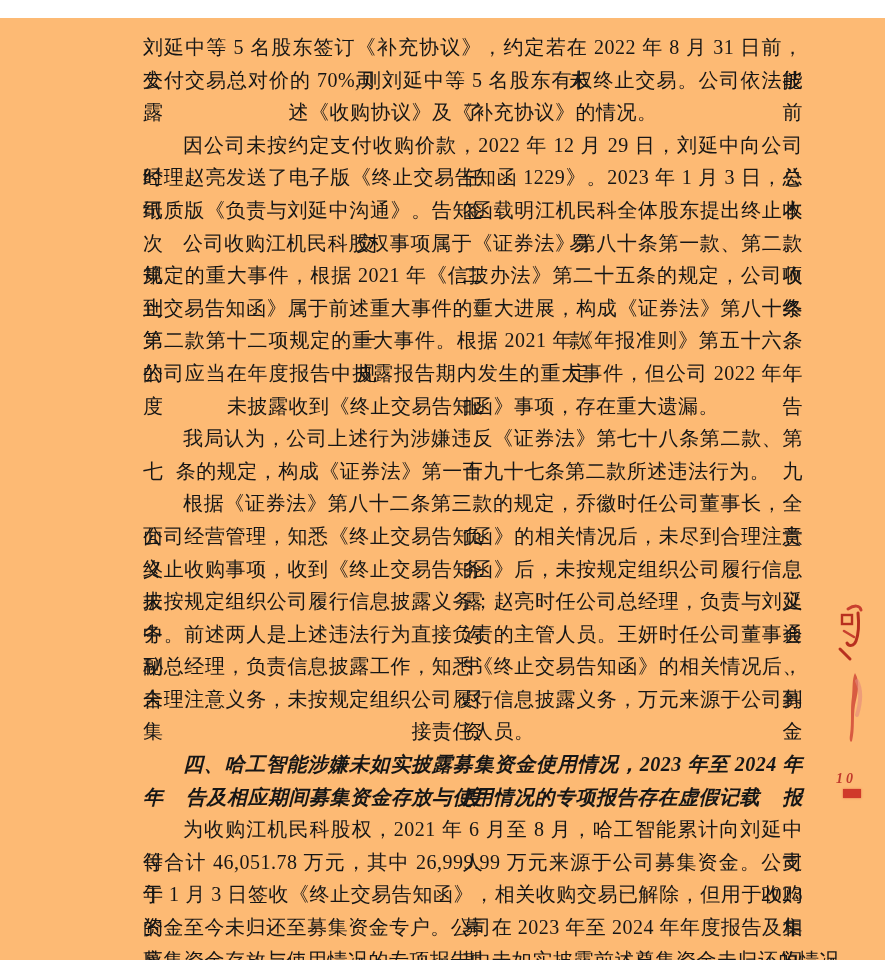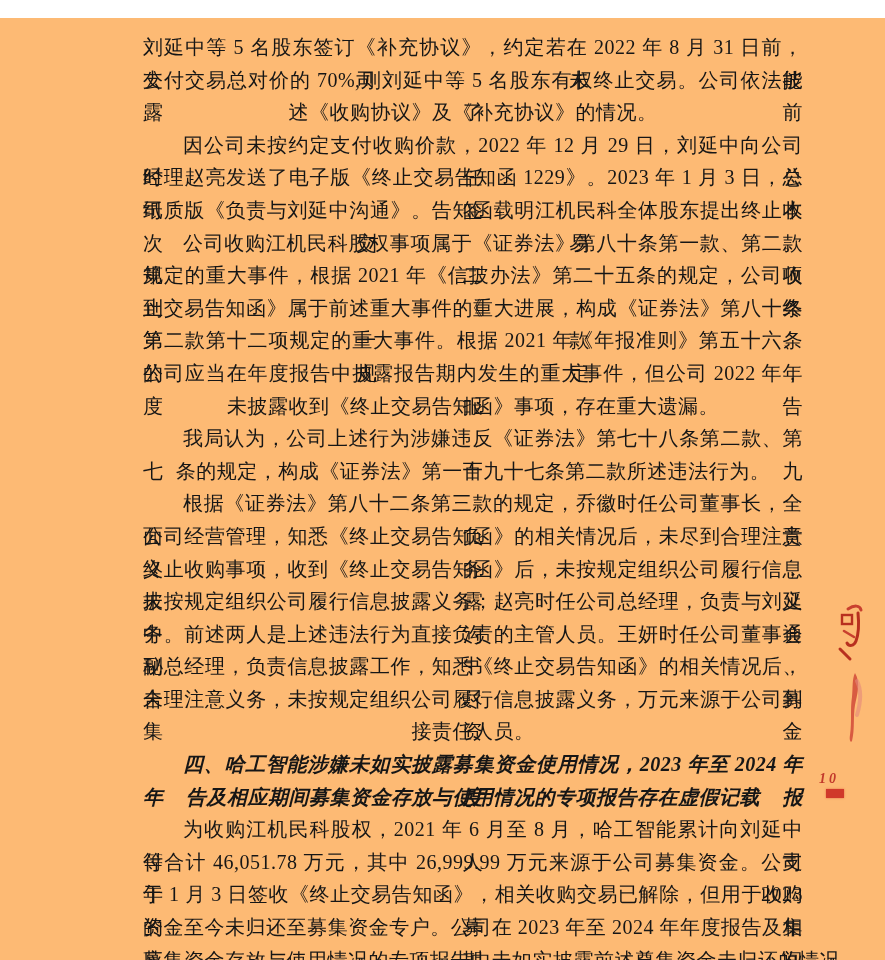--- a/index.html
+++ b/index.html
@@ -44,21 +44,21 @@
     font-weight: bold;
     font-style: italic;
   }
   .ink {
     position: absolute;
     pointer-events: none;
   }
   .ink1 { left: 834px; top: 583px; width: 44px; height: 66px; }
   .ink2 { left: 843px; top: 653px; width: 34px; height: 74px; }
   .ink3 {
-    left: 819px; top: 753px; width: 44px; height: 36px;
+    left: 836px; top: 753px; width: 44px; height: 36px;
     font-family: "Liberation Serif", "DejaVu Serif", serif;
   }
   .ink3 .frag-text {
     display: block;
     color: #c23a2c;
     font-size: 14px;
     font-weight: bold;
     letter-spacing: 3px;
     line-height: 16px;
     font-style: italic;

